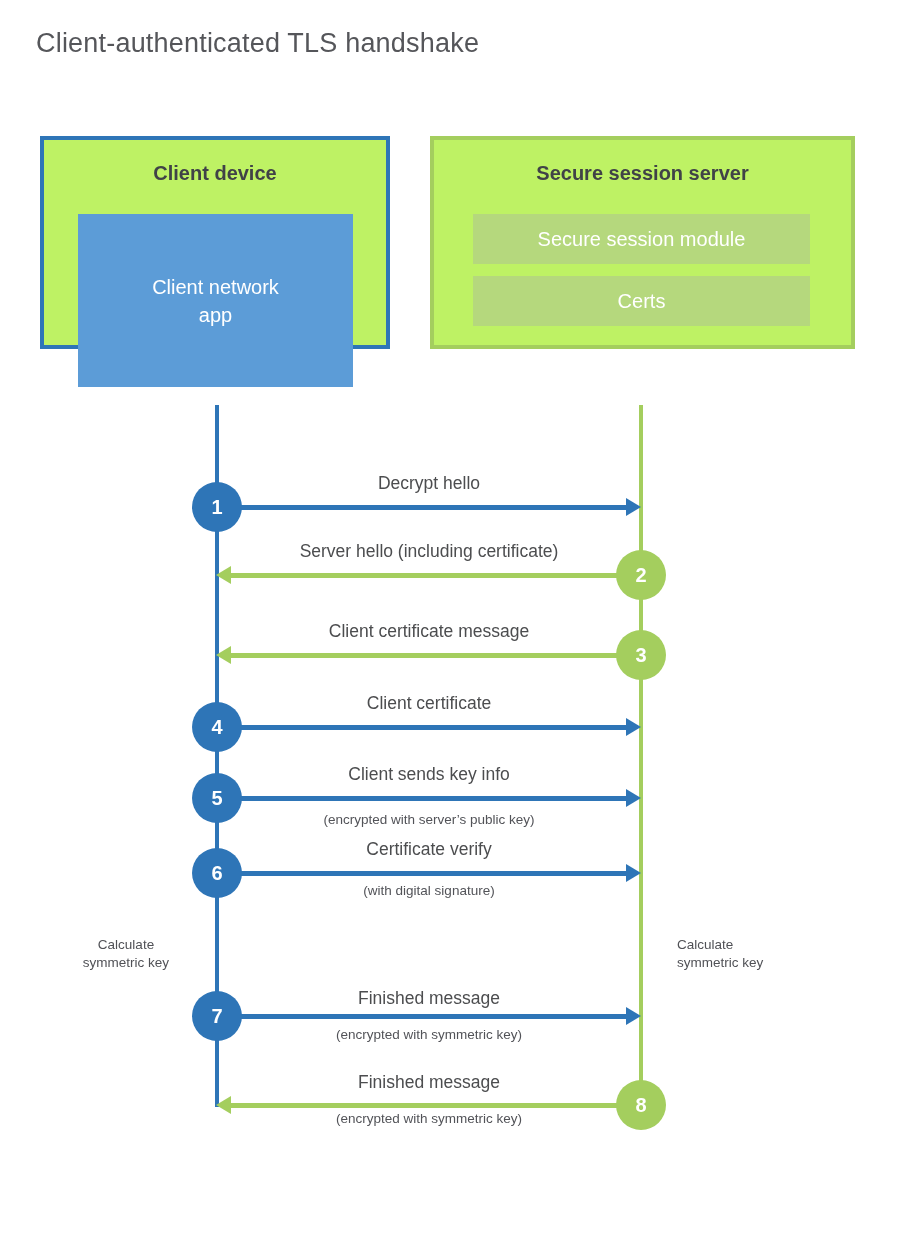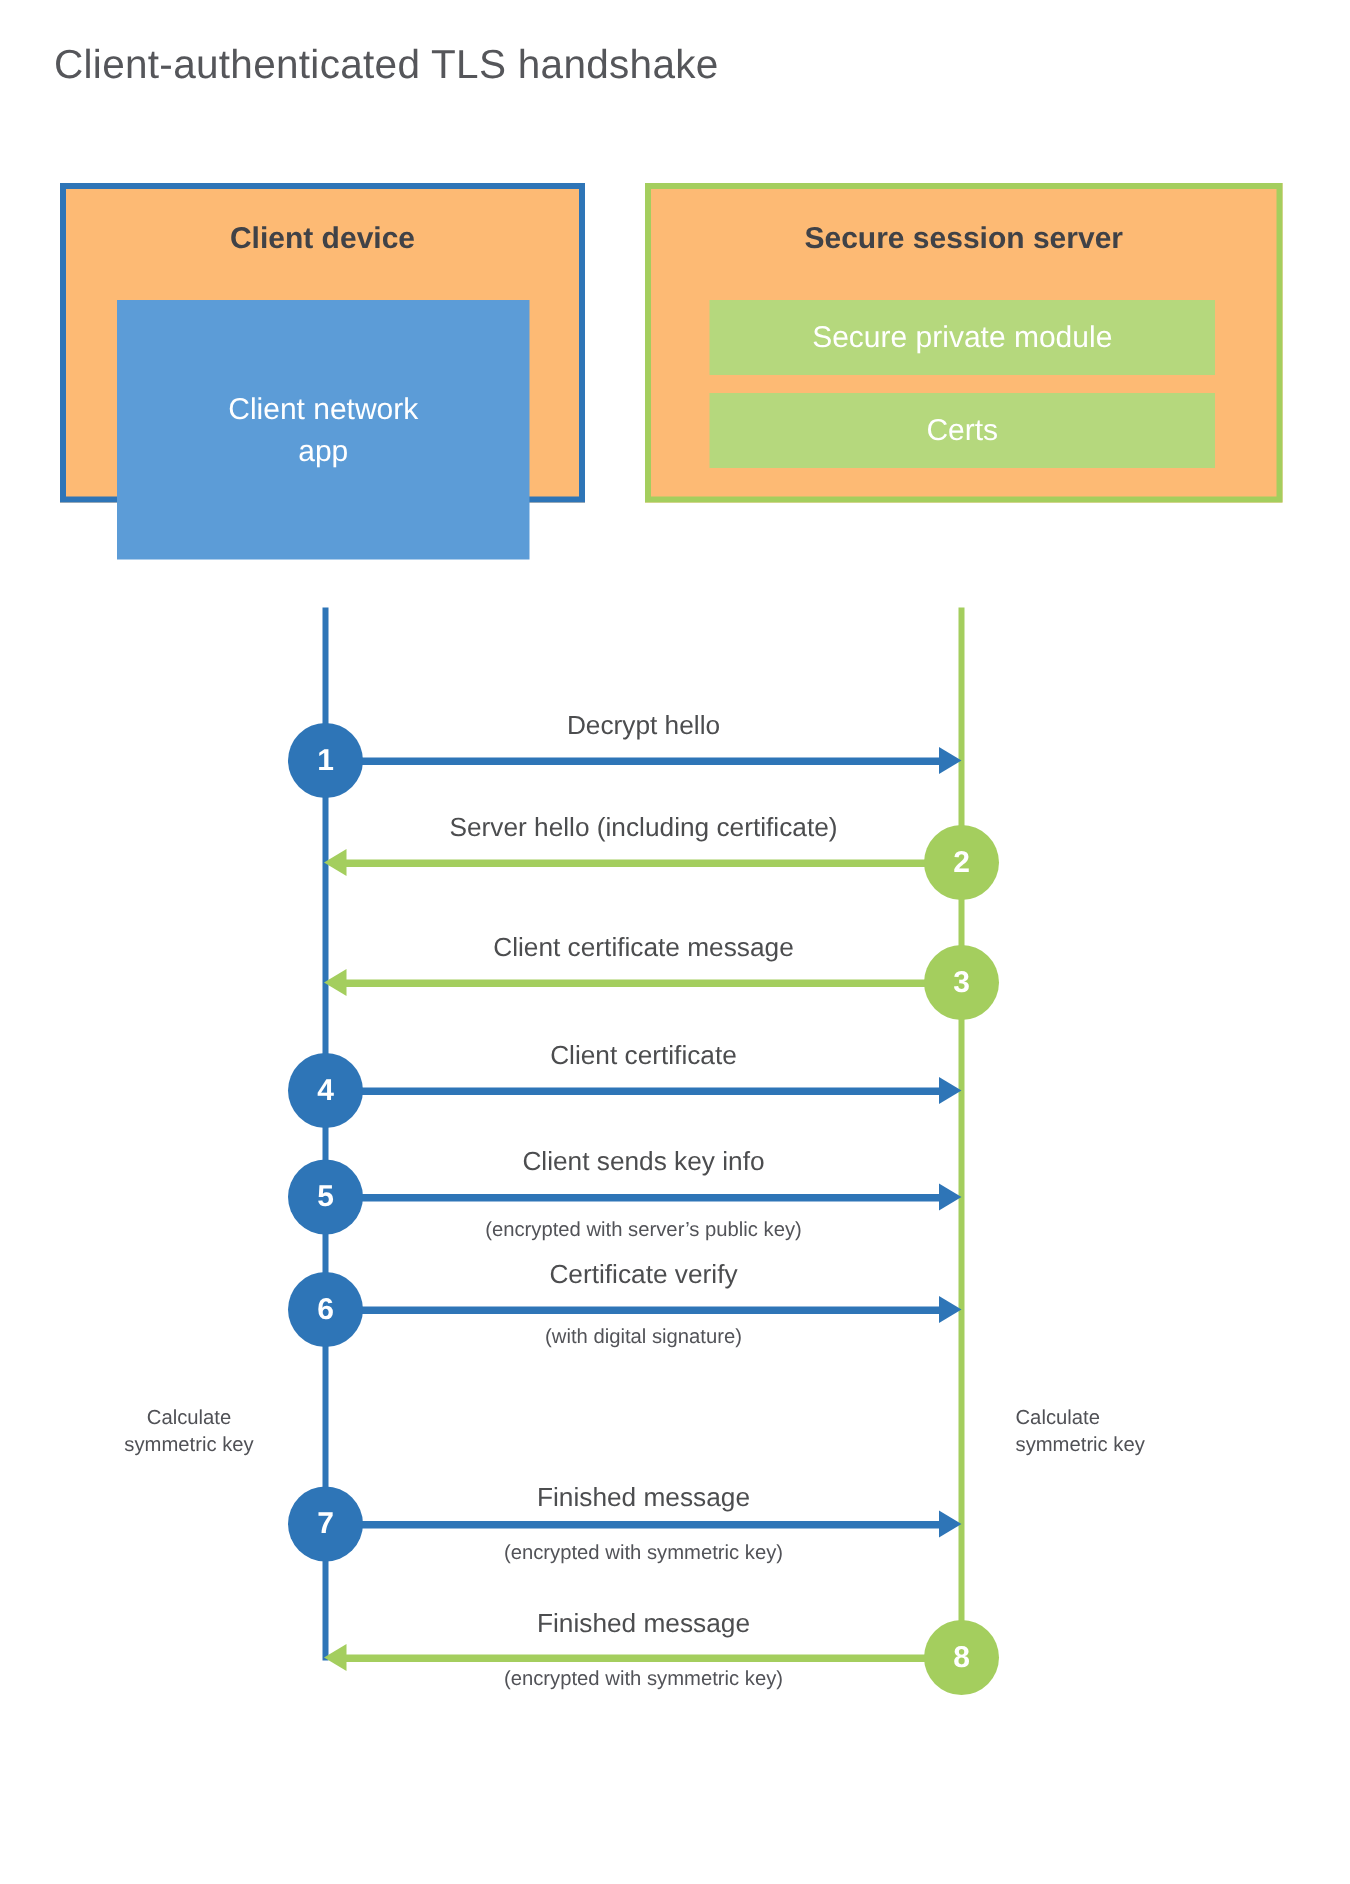--- a/index.html
+++ b/index.html
@@ -6,21 +6,21 @@
   html,body { background:#ffffff; }
   body { font-family:"Liberation Sans", sans-serif; }
   .canvas { position:relative; width:900px; height:1256px; background:#fff; overflow:hidden; }
 
   .page-title {
     position:absolute; left:36px; top:28px;
     font-size:27px; font-weight:300; color:#55565a; letter-spacing:.2px;
   }
 
   
-  .actor-box { position:absolute; top:122px; height:213px; background:#fdba74; }
+  .actor-box { position:absolute; top:136px; height:213px; background:#bef264; }
   .client-box { left:40px;  width:350px; border:4px solid #2e75b7; }
   .server-box { left:430px; width:425px; border:4px solid #a4ce5e; }
   .actor-header {
     position:absolute; left:0; right:0; top:22px; text-align:center;
     font-size:20px; font-weight:bold; color:#404247;
   }
   .app-box {
     position:absolute; left:34px; top:74px; width:275px; height:173px;
     background:#5c9cd7; color:#fff; font-size:20px; line-height:28px;
     display:flex; align-items:center; justify-content:center; text-align:center;
@@ -77,21 +77,21 @@
   <div class="page-title">Client-authenticated TLS handshake</div>
 
   <div class="actor-box client-box">
     <div class="actor-header">Client device</div>
     <div class="app-box">Client network
 app</div>
   </div>
 
   <div class="actor-box server-box">
     <div class="actor-header">Secure session server</div>
-    <div class="server-bar bar-1">Secure private module</div>
+    <div class="server-bar bar-1">Secure session module</div>
     <div class="server-bar bar-2">Certs</div>
   </div>
 
   <div class="lifeline client-line"></div>
   <div class="lifeline server-line"></div>
 
   <div>
     <div class="mlabel" style="top:473px">Decrypt hello</div>
     <div class="shaft blue" style="top:505px"></div>
     <div class="head right" style="top:498px"></div>

